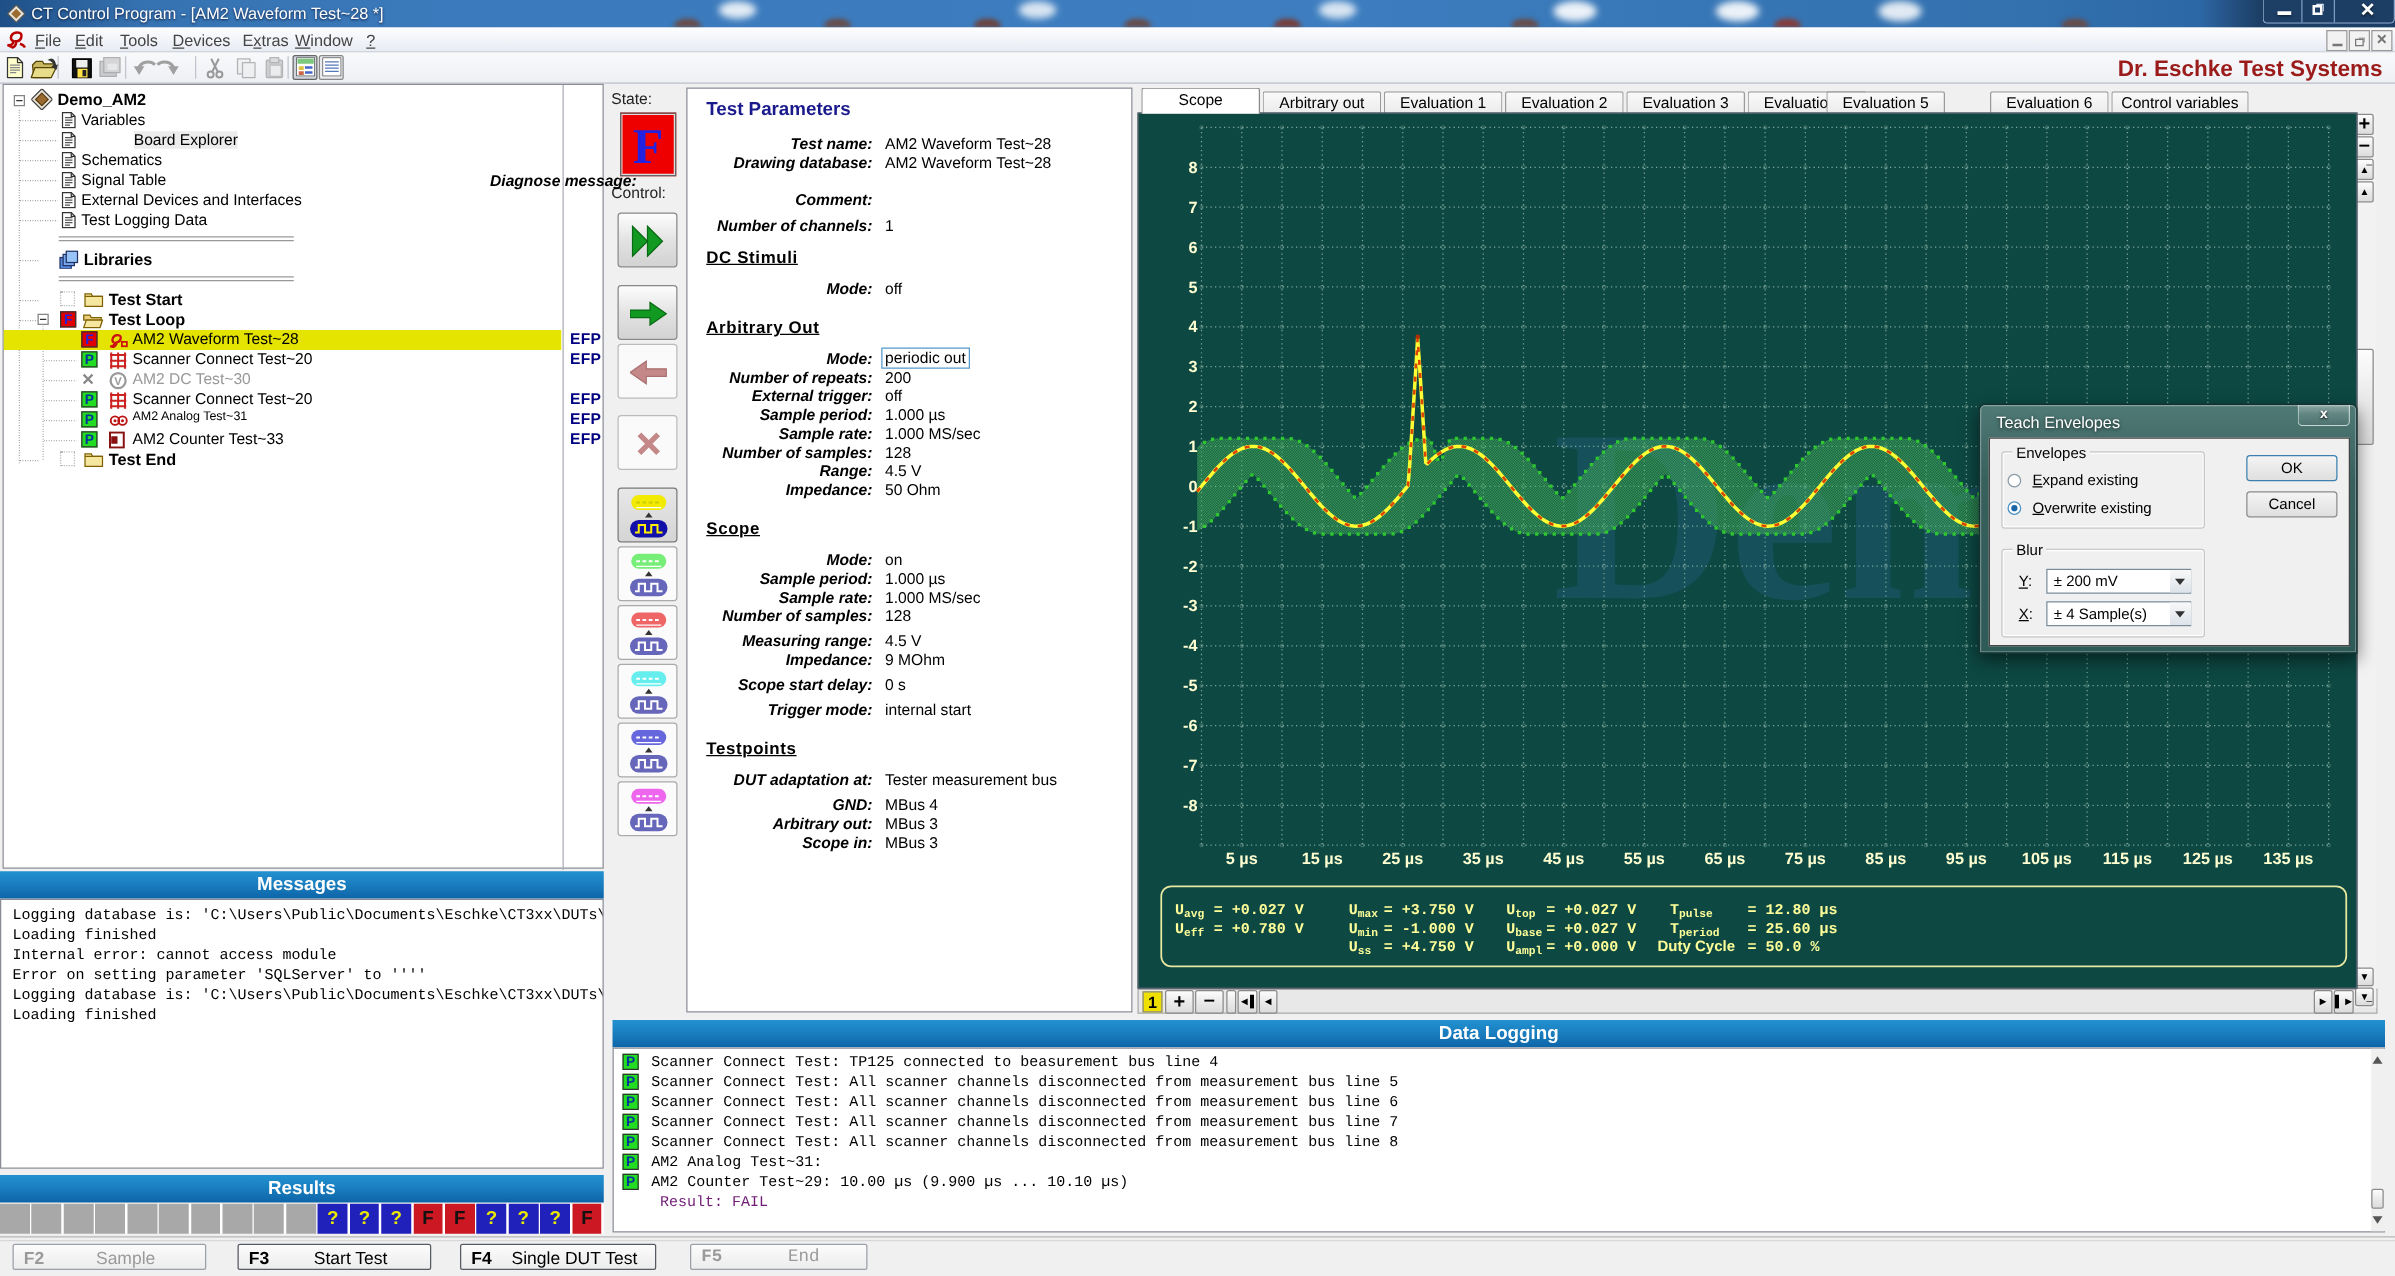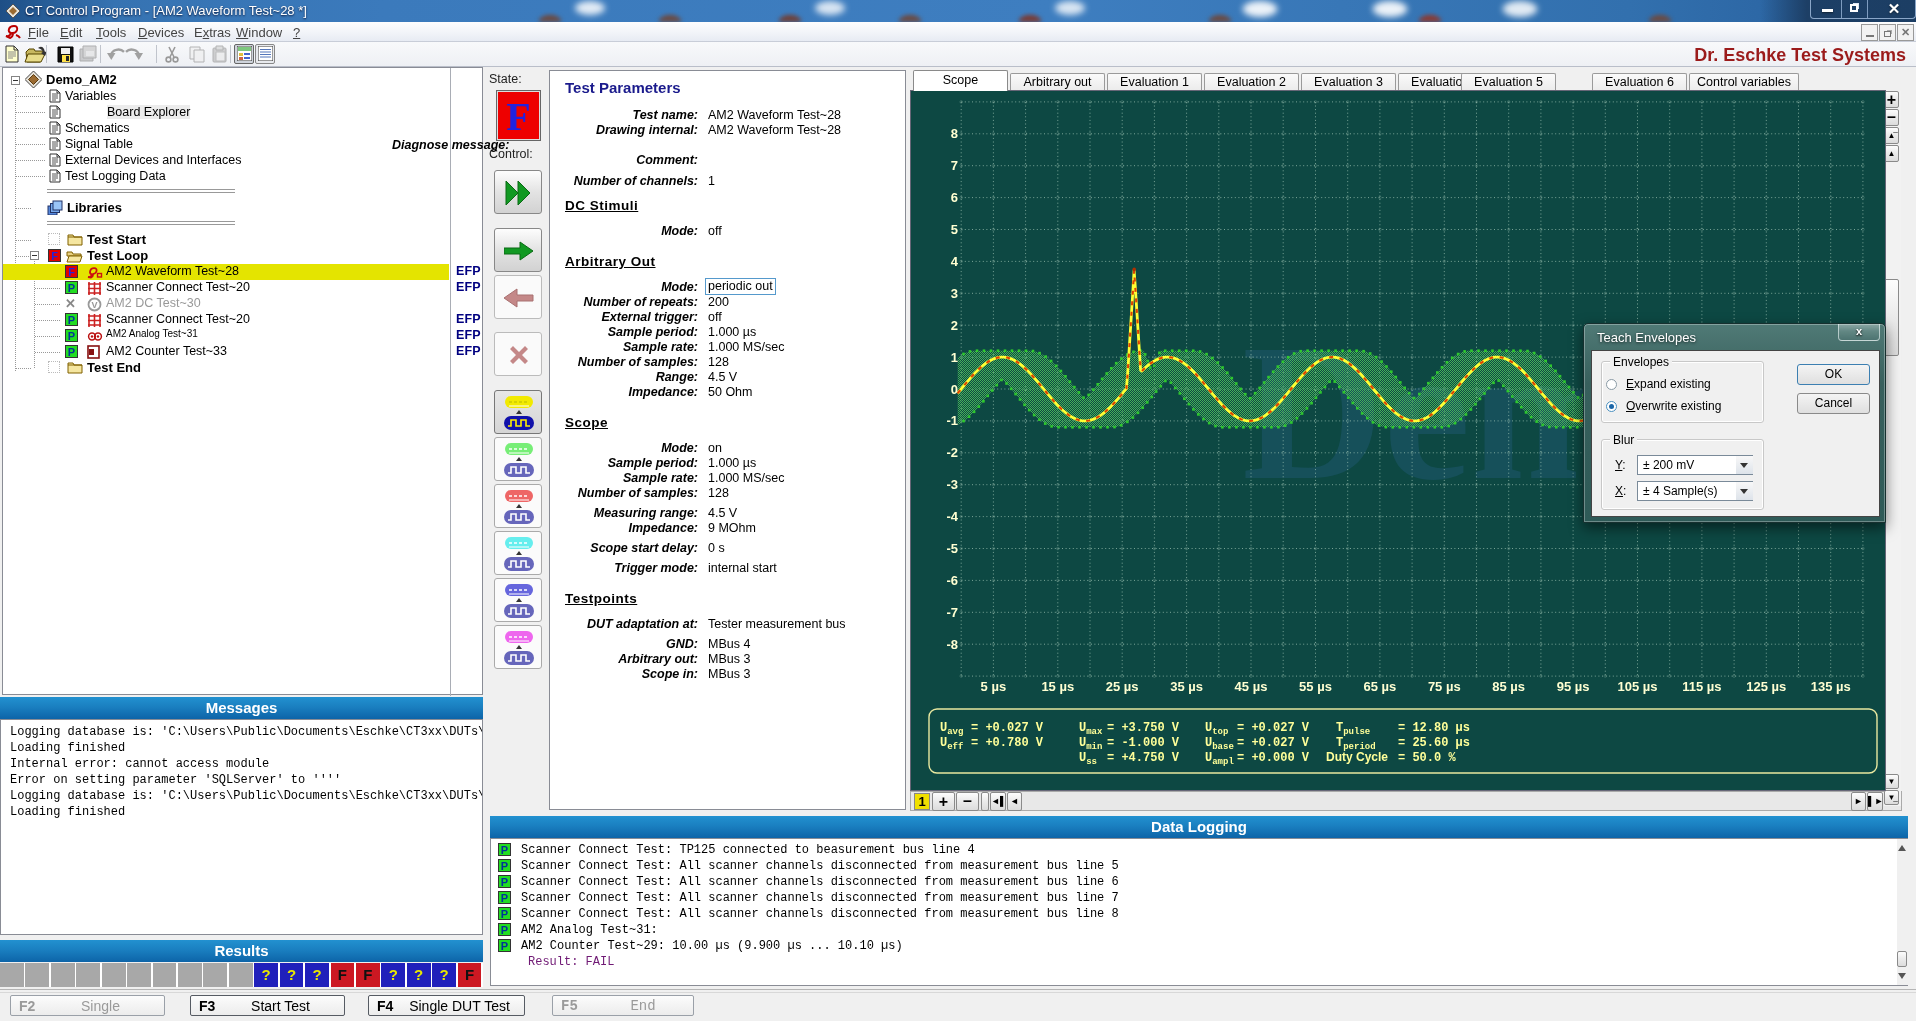--- a/index.html
+++ b/index.html
@@ -315,21 +315,21 @@
     <div class="abs" style="left:381.3px;top:0;width:23.9px;height:24px;background:#2020bb;color:#e8e800;font-weight:bold;font-size:15px;text-align:center;line-height:24px">?</div>
     <div class="abs" style="left:406.7px;top:0;width:23.9px;height:24px;background:#2020bb;color:#e8e800;font-weight:bold;font-size:15px;text-align:center;line-height:24px">?</div>
     <div class="abs" style="left:432.2px;top:0;width:23.9px;height:24px;background:#2020bb;color:#e8e800;font-weight:bold;font-size:15px;text-align:center;line-height:24px">?</div>
     <div class="abs" style="left:457.6px;top:0;width:23.9px;height:24px;background:#cc1822;color:#111;font-weight:bold;font-size:15px;text-align:center;line-height:24px">F</div>
   </div>
 <div class="abs" style="left:0;top:989px;width:1916px;height:32px;background:#f0f0f0;border-top:1px solid #b5b5b5">
     <div class="abs" style="left:0;top:2px;width:1916px;height:1px;background:#d8d8d8"></div>
   </div>
 <div class="abs" style="left:10px;top:995px;width:155px;height:21px;border:1px solid #9aa0a8;border-radius:2px;background:linear-gradient(#fcfcfc,#ececec);">
     <span class="abs" style="left:8px;top:2px;font-weight:bold;font-size:14px;color:#9a9a9a">F2</span>
-    <span class="abs" style="left:34px;top:2px;width:111px;text-align:center;font-size:14px;color:#9a9a9a">Single</span>
+    <span class="abs" style="left:34px;top:2px;width:111px;text-align:center;font-size:14px;color:#9a9a9a">Sample</span>
   </div>
 <div class="abs" style="left:190px;top:995px;width:155px;height:21px;border:1px solid #565b63;border-radius:2px;background:linear-gradient(#fcfcfc,#ececec);">
     <span class="abs" style="left:8px;top:2px;font-weight:bold;font-size:14px;color:#000">F3</span>
     <span class="abs" style="left:34px;top:2px;width:111px;text-align:center;font-size:14px;color:#000">Start Test</span>
   </div>
 <div class="abs" style="left:368px;top:995px;width:157px;height:21px;border:1px solid #565b63;border-radius:2px;background:linear-gradient(#fcfcfc,#ececec);">
     <span class="abs" style="left:8px;top:2px;font-weight:bold;font-size:14px;color:#000">F4</span>
     <span class="abs" style="left:34px;top:2px;width:113px;text-align:center;font-size:14px;color:#000">Single DUT Test</span>
   </div>
 <div class="abs" style="left:552px;top:995px;width:142px;height:21px;border:1px solid #9aa0a8;border-radius:2px;background:linear-gradient(#fcfcfc,#ececec);font-family:Liberation Mono, monospace;">
@@ -419,21 +419,21 @@
       <line x1="7" y1="12" x2="27" y2="12" stroke="#fff" stroke-width="1"></line>
       <path d="M17 16 l-3 4 h6 z" fill="#333"></path>
       <rect x="2" y="22" width="30" height="14" rx="7" fill="#6666bb"></rect>
       <path d="M6 32 h3 v-6 h5 v6 h5 v-6 h5 v6 h4" fill="none" stroke="#fff" stroke-width="1.6"></path>
     </svg>
   </div>
 <div class="abs" style="left:549px;top:70px;width:357px;height:740px;background:#fff;border:1px solid #898c95"></div>
 <div class="abs" style="left:565px;top:79px;font-size:15px;font-weight:bold;color:#1a1a8c">Test Parameters</div>
 <div class="abs" style="left:380px;top:108px;width:318px;text-align:right;font-size:12.5px;font-weight:bold;font-style:italic;white-space:nowrap">Test name:</div>
 <span class="abs" style="left:708px;top:108px;font-size:12.5px;white-space:nowrap">AM2 Waveform Test~28</span>
-<div class="abs" style="left:380px;top:123px;width:318px;text-align:right;font-size:12.5px;font-weight:bold;font-style:italic;white-space:nowrap">Drawing internal:</div>
+<div class="abs" style="left:380px;top:123px;width:318px;text-align:right;font-size:12.5px;font-weight:bold;font-style:italic;white-space:nowrap">Drawing database:</div>
 <span class="abs" style="left:708px;top:123px;font-size:12.5px;white-space:nowrap">AM2 Waveform Test~28</span>
 <div class="abs" style="left:392px;top:138px;width:318px;text-align:left;font-size:12.5px;font-weight:bold;font-style:italic;white-space:nowrap">Diagnose message:</div>
 <span class="abs" style="left:708px;top:138px;font-size:12.5px;white-space:nowrap"></span>
 <div class="abs" style="left:380px;top:153px;width:318px;text-align:right;font-size:12.5px;font-weight:bold;font-style:italic;white-space:nowrap">Comment:</div>
 <span class="abs" style="left:708px;top:153px;font-size:12.5px;white-space:nowrap"></span>
 <div class="abs" style="left:380px;top:174px;width:318px;text-align:right;font-size:12.5px;font-weight:bold;font-style:italic;white-space:nowrap">Number of channels:</div>
 <span class="abs" style="left:708px;top:174px;font-size:12.5px;white-space:nowrap">1</span>
 <div class="abs" style="left:565px;top:198px;font-size:13.5px;font-weight:bold;text-decoration:underline;letter-spacing:0.5px">DC Stimuli</div>
 <div class="abs" style="left:380px;top:224px;width:318px;text-align:right;font-size:12.5px;font-weight:bold;font-style:italic;white-space:nowrap">Mode:</div>
 <span class="abs" style="left:708px;top:224px;font-size:12.5px;white-space:nowrap">off</span>

